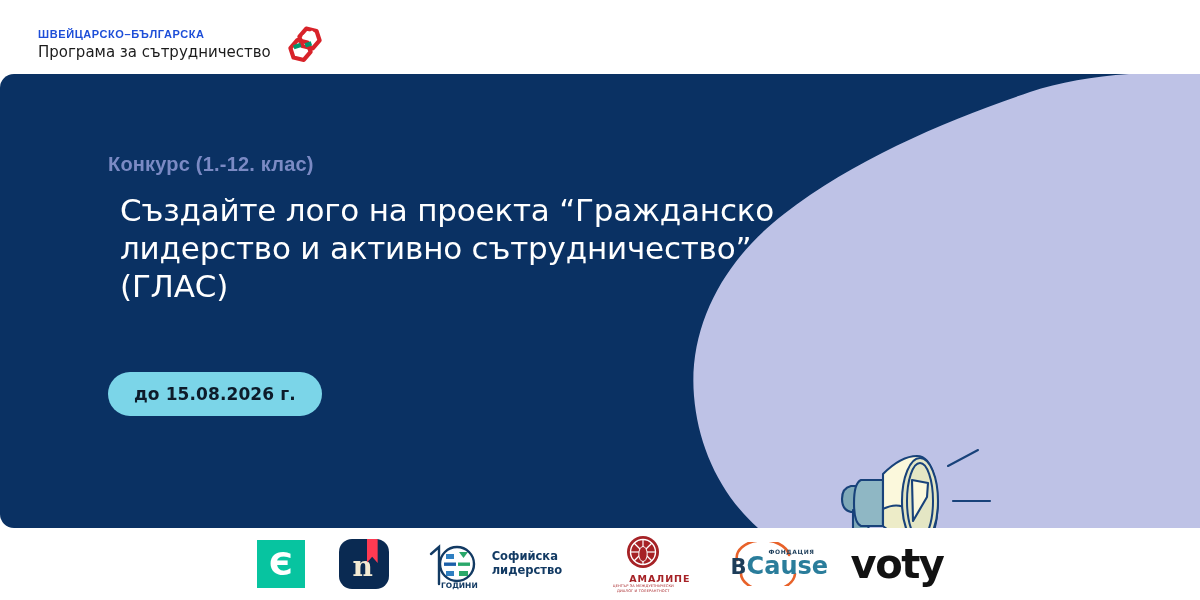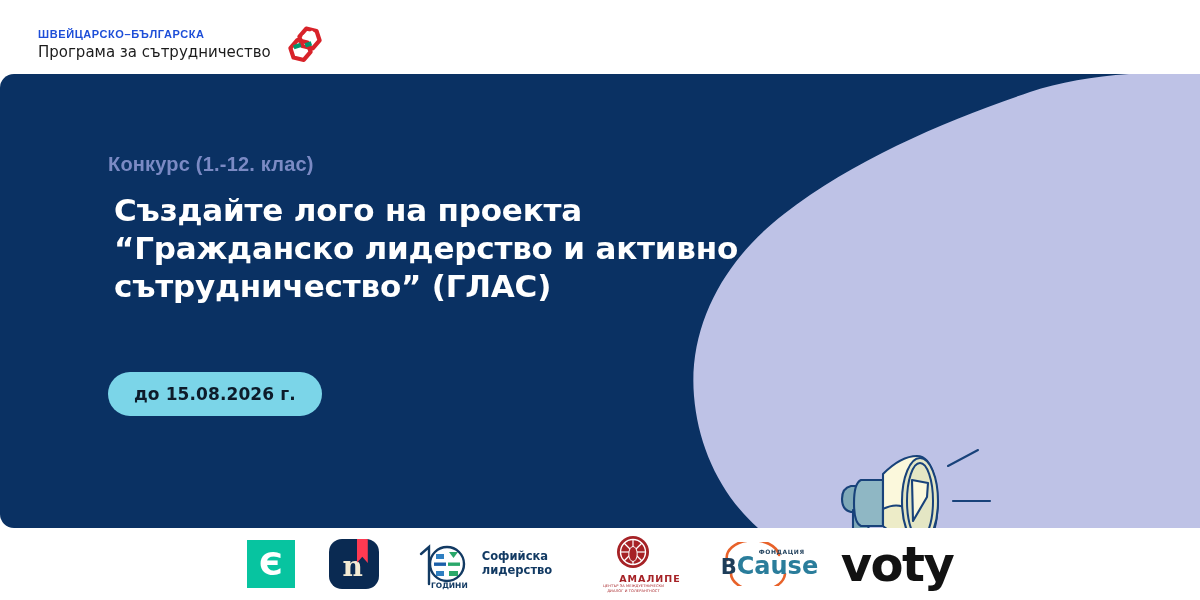--- a/index.html
+++ b/index.html
@@ -104,25 +104,25 @@
     font-size: 20px;
     font-weight: 700;
     color: #7b8ac4;
     letter-spacing: 0.2px;
     line-height: 1.2;
     margin: 0 0 16px 0;
   }
   #headline {
     font-family: "DejaVu Sans", "Liberation Sans", sans-serif;
     font-size: 31px;
-    font-weight: 700;
+    font-weight: 400;
     color: #ffffff;
     line-height: 1.22;
     letter-spacing: -0.2px;
-    margin: 6px;
+    margin: 12px;
     max-width: 670px;
   }
   #deadline-badge {
     position: absolute;
     left: 108px;
     top: 298px;
     background: #7bd5e8;
     color: #0d1b2a;
     border: none;
     border-radius: 22px;
@@ -244,21 +244,21 @@
     font-size: 24px; font-weight: 700; color: #2a7d9b; line-height: 1;
   }
   #logo-bcause .bc-found {
     position: absolute; right: 2px; top: 6px;
     font-family: "DejaVu Sans", "Liberation Sans", sans-serif;
     font-size: 6px; font-weight: 700; color: #1d3d59; letter-spacing: 0.6px;
   }
   
   #logo-voty .vglyph {
     font-family: "DejaVu Sans", "Liberation Sans", sans-serif;
-    font-size: 48px;
+    font-size: 40px;
     font-weight: 700;
     color: #121212;
     letter-spacing: -1.5px;
     line-height: 1;
     text-align: center;
   }
 </style>
 </head>
 <body>
 

